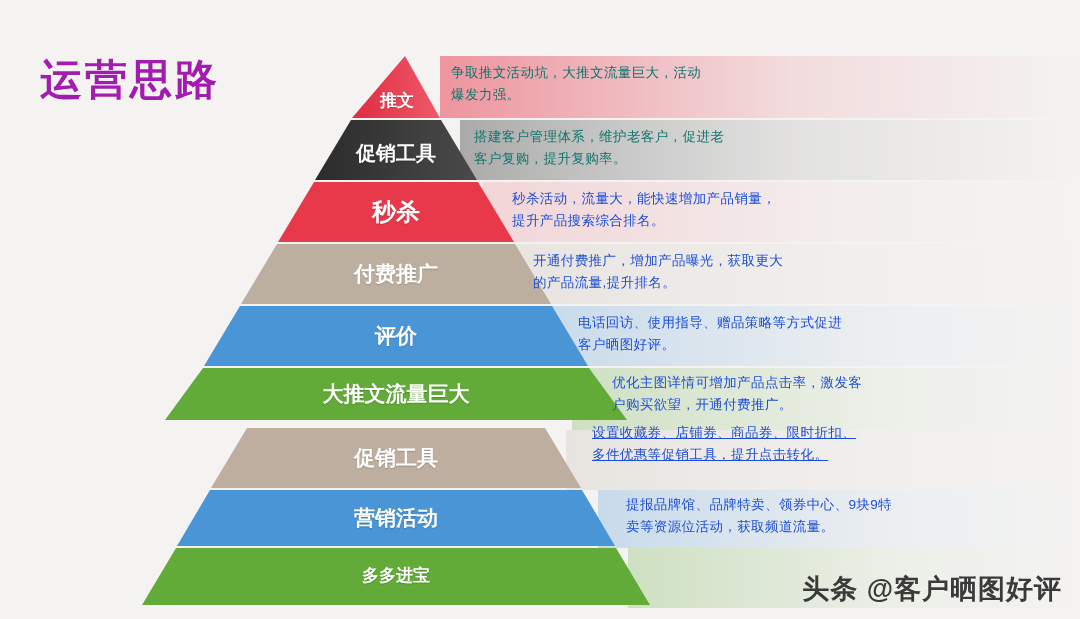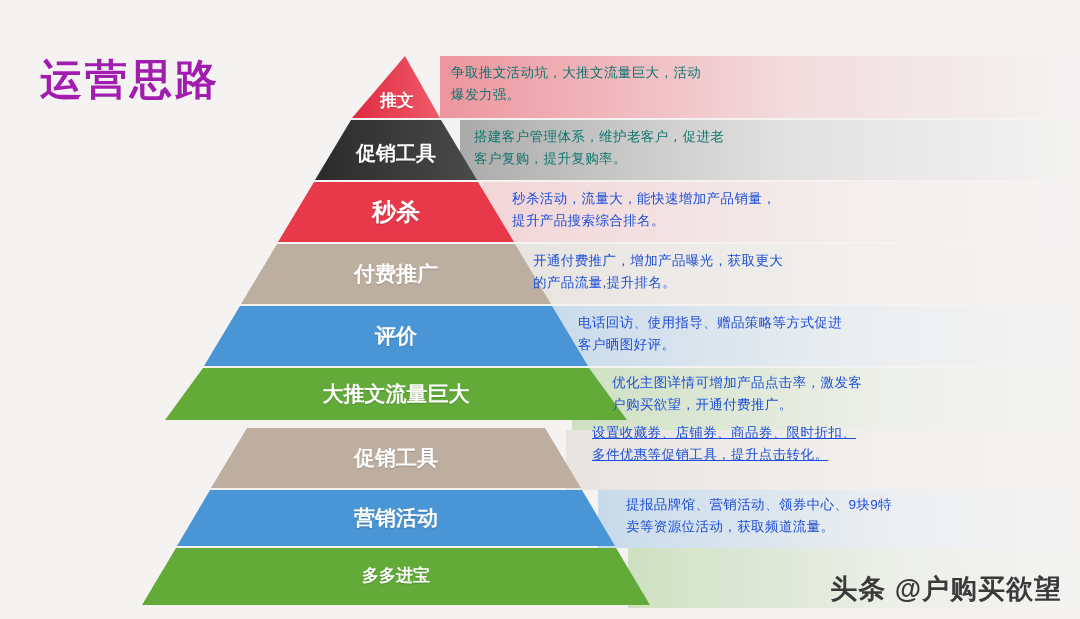--- a/index.html
+++ b/index.html
@@ -181,18 +181,18 @@
   <div class="desc" style="left:512px; top:188px; width:330px;">秒杀活动，流量大，能快速增加产品销量，
 提升产品搜索综合排名。</div>
   <div class="desc" style="left:533px; top:250px; width:330px;">开通付费推广，增加产品曝光，获取更大
 的产品流量,提升排名。</div>
   <div class="desc" style="left:578px; top:312px; width:330px;">电话回访、使用指导、赠品策略等方式促进
 客户晒图好评。</div>
   <div class="desc" style="left:612px; top:372px; width:330px;">优化主图详情可增加产品点击率，激发客
 户购买欲望，开通付费推广。</div>
   <div class="desc" style="left:592px; top:422px; width:340px;text-decoration:underline;">设置收藏券、店铺券、商品券、限时折扣、
 多件优惠等促销工具，提升点击转化。</div>
-  <div class="desc" style="left:626px; top:494px; width:340px;">提报品牌馆、营销活动、领券中心、9块9特
+  <div class="desc" style="left:626px; top:494px; width:340px;">提报品牌馆、品牌特卖、领券中心、9块9特
 卖等资源位活动，获取频道流量。</div>
 
-  <div class="watermark">头条 @户购买欲望</div>
+  <div class="watermark">头条 @客户晒图好评</div>
 
 </div>
 
 </body></html>

